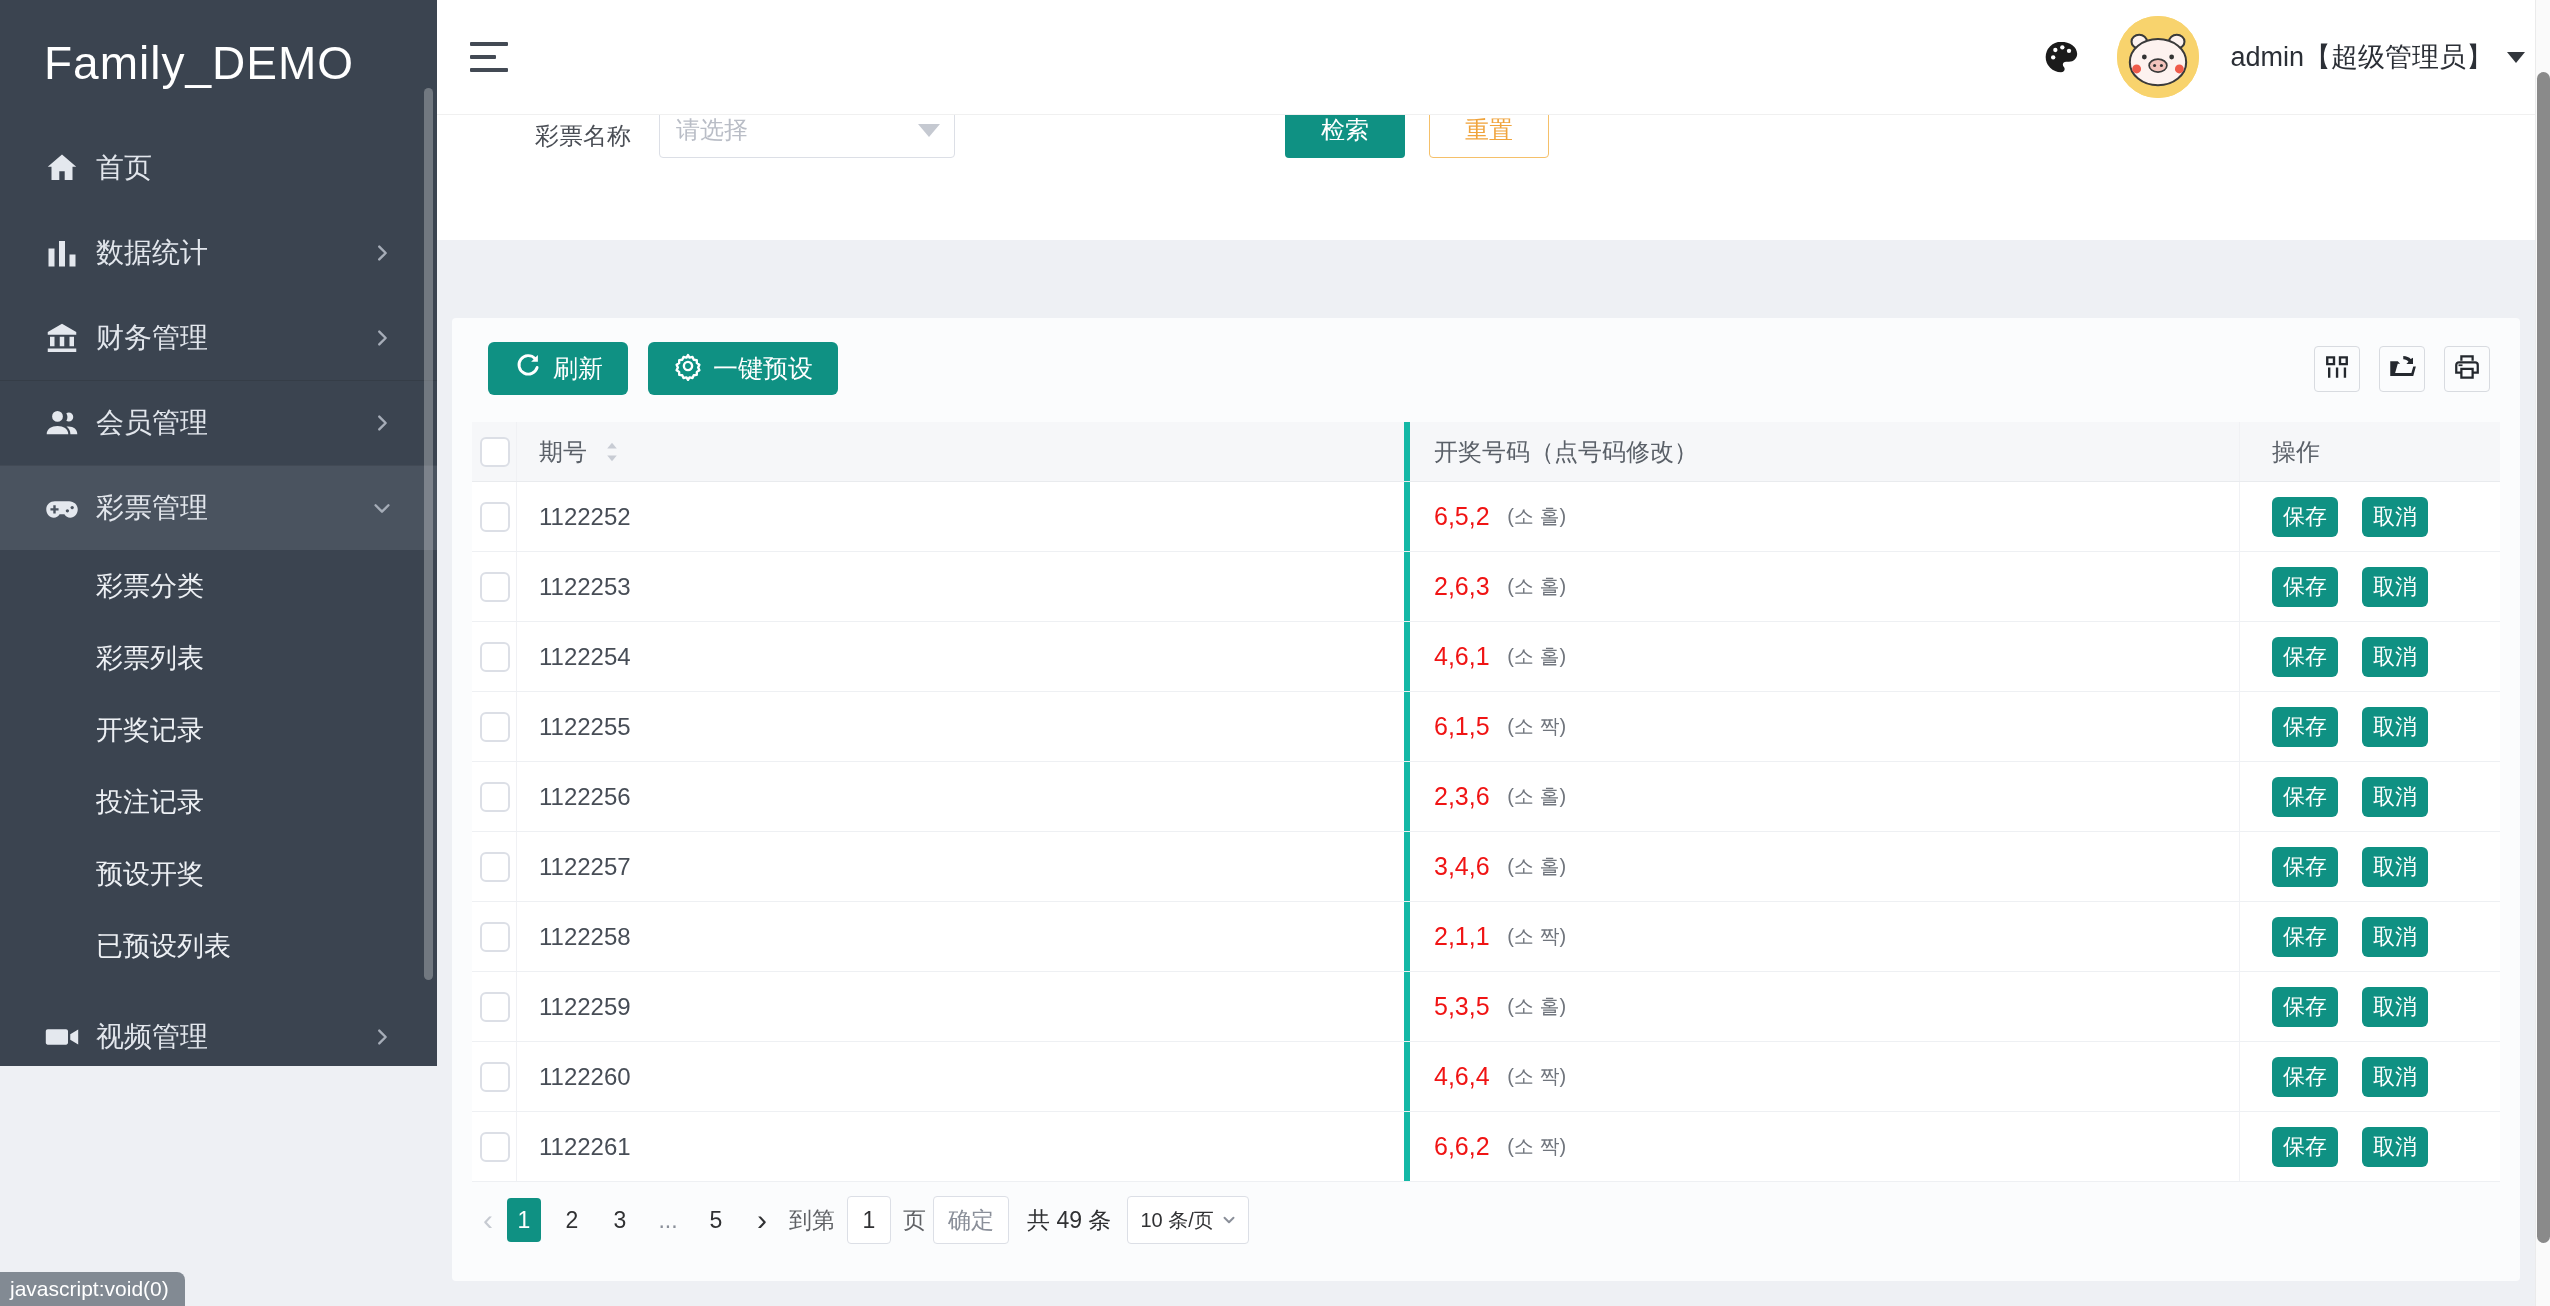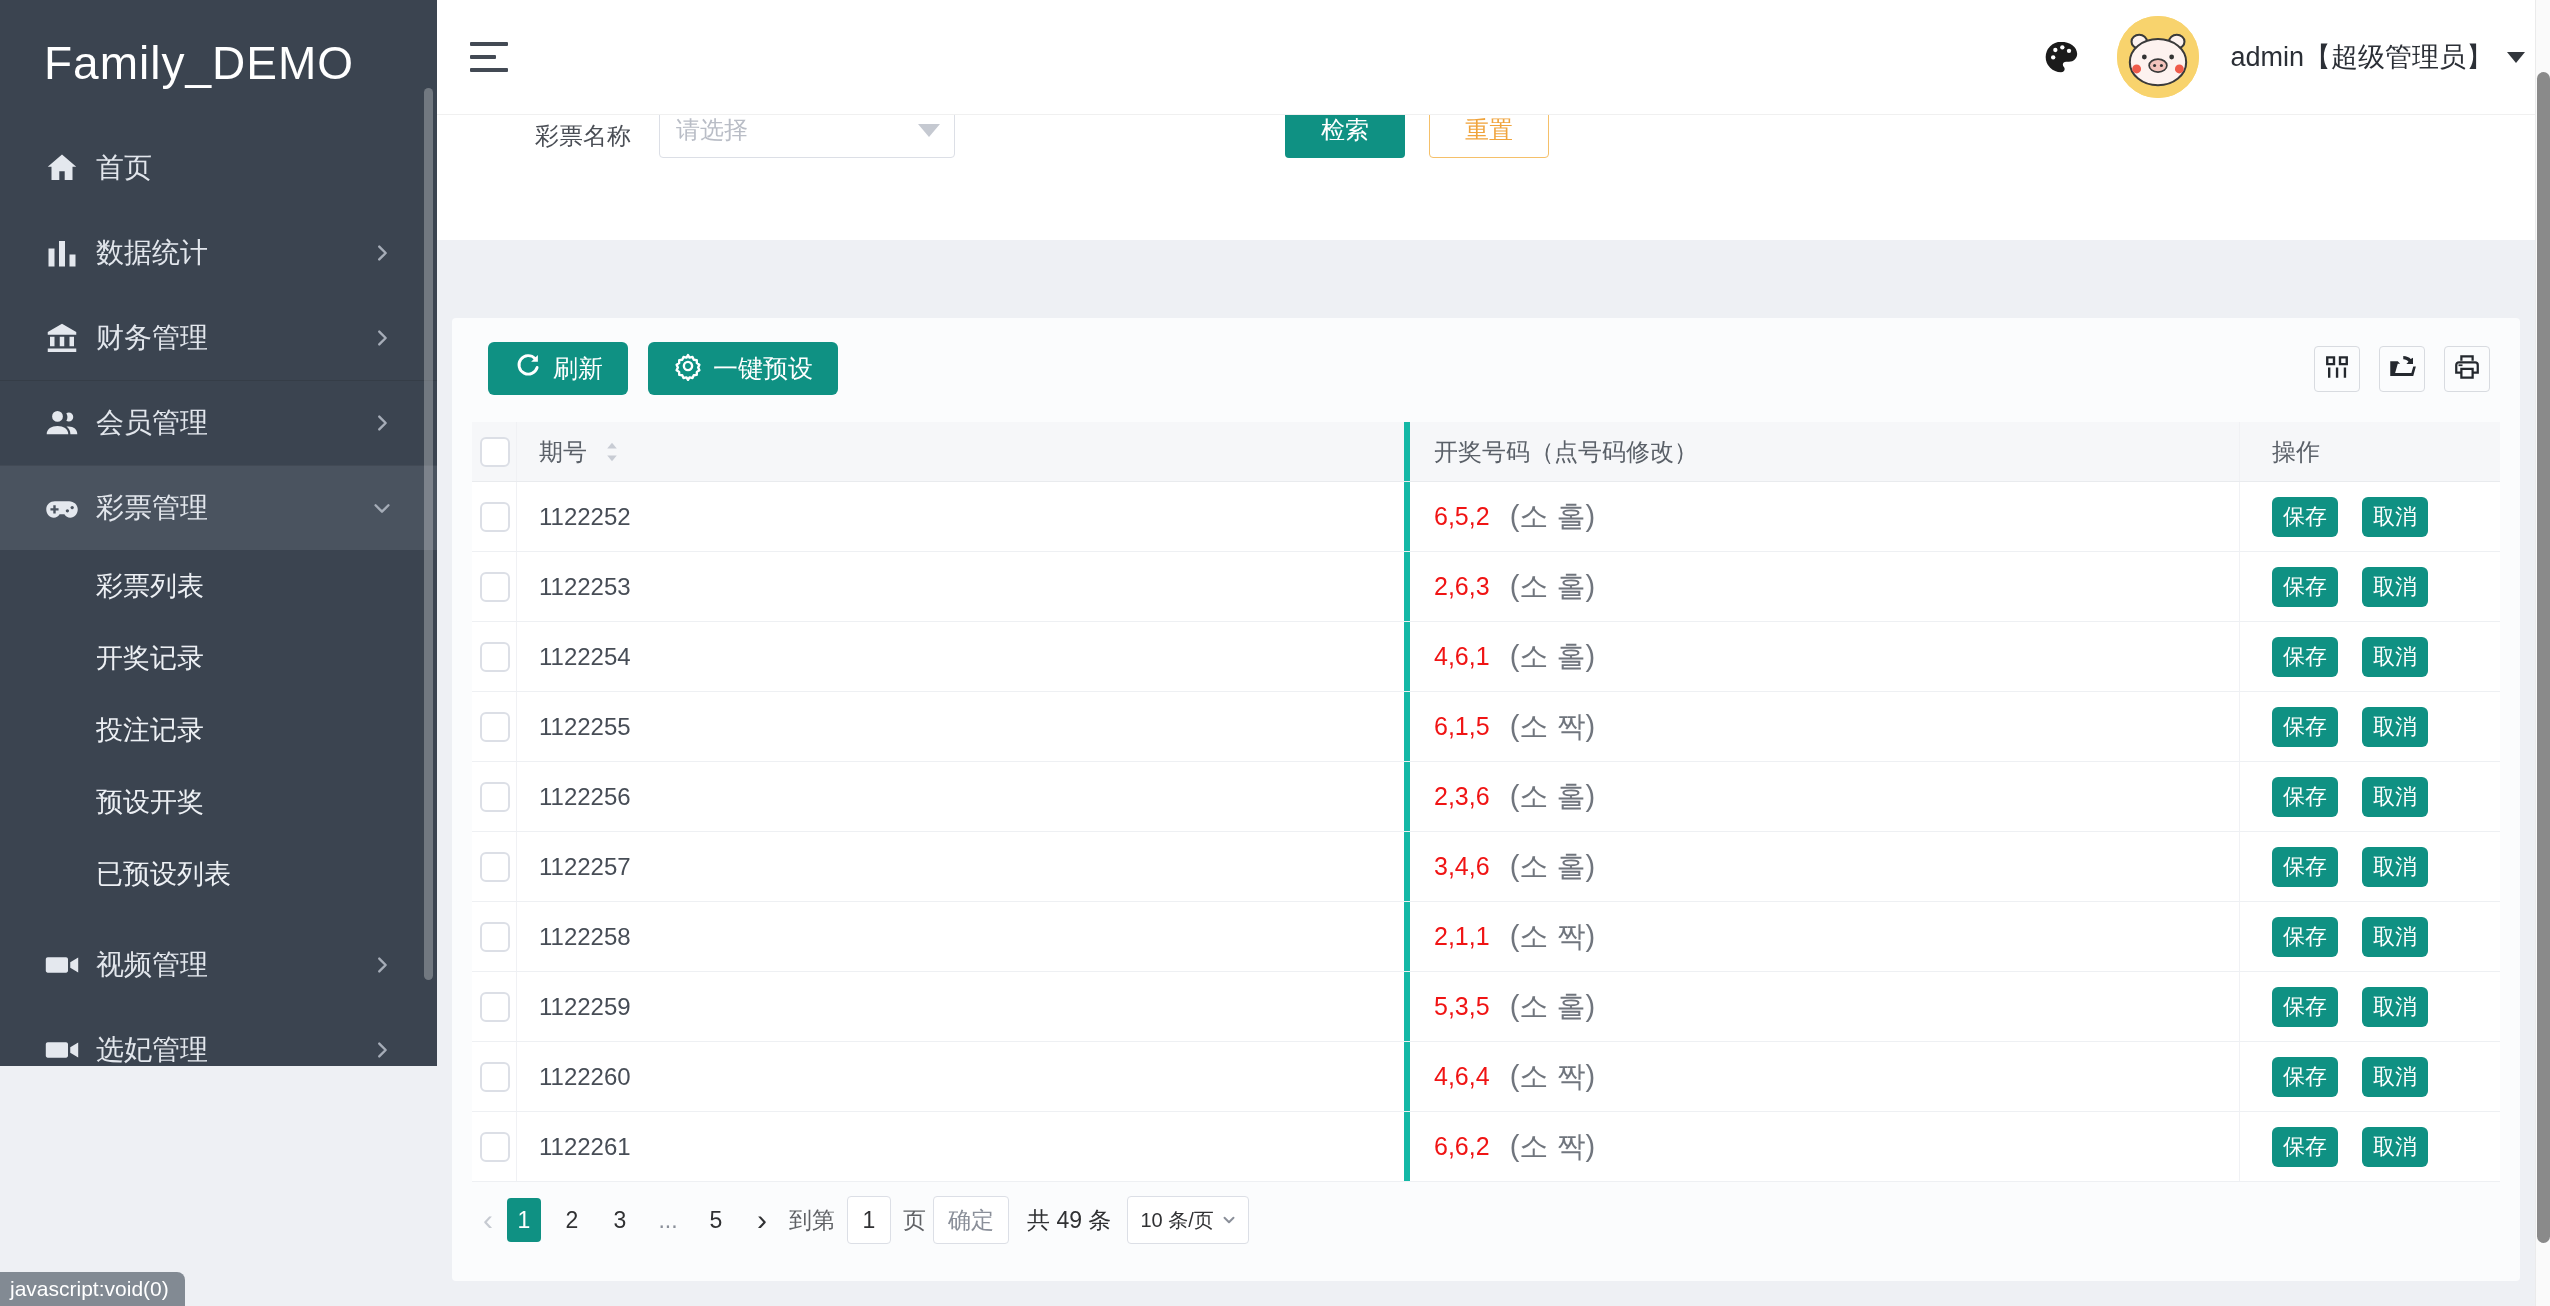--- a/index.html
+++ b/index.html
@@ -67,21 +67,21 @@
   .cell { display:flex; align-items:center; }
   .c-check { padding-left:8px; border-right:1px solid #f0f1f4; }
   .c-issue { padding-left:22px; border-right:6px solid #14b8a6; color:#474d56; font-size:24px; }
   .c-num { padding-left:24px; border-right:1px solid #f0f1f4; }
   .c-act { padding-left:32px; }
   .trow { background:#ffffff; height:70px; border-bottom:1px solid #eef0f3; }
   .checkbox { width:30px; height:30px; border:2px solid #dcdfe6; border-radius:6px; background:#fff; cursor:pointer; }
   .sort { width:26px; height:26px; margin-left:12px; }
   .sort svg { width:26px; height:26px; display:block; }
   .num { color:var(--red); font-size:25px; cursor:pointer; }
-  .attr { color:#70757d; font-size:29px; margin-left:12px; }
+  .attr { color:#70757d; font-size:20px; margin-left:12px; }
   .btn-mini { width:66px; height:40px; background:var(--teal); color:#fff; border:none; border-radius:6px; font-size:22px; cursor:pointer; font-family:inherit; }
   .btn-mini + .btn-mini { margin-left:24px; }
 
   
   .pagination { display:flex; align-items:center; margin:15px 0 0 31px; height:46px; font-size:23px; color:#303133; }
   .pg-prev { color:#c6cad1; font-size:30px; margin-right:14px; cursor:default; }
   .pg-next { color:#303133; font-size:30px; margin:0 10px 0 10px; cursor:pointer; }
   .pg-page { min-width:34px; height:44px; border-radius:4px; display:flex; align-items:center; justify-content:center; padding:0 6px; margin-right:14px; cursor:pointer; background:transparent; border:none; font-size:23px; font-family:inherit; color:#303133; }
   .pg-page.active { background:var(--teal); color:#fff; }
   .pg-page.dots { color:#8a8f99; cursor:default; }
@@ -161,20 +161,23 @@
           </svg>
         </span>
     <span class="nav-label">彩票管理</span>
     <span class="nav-chevron down">
           <svg viewBox="0 0 24 24">
             <path fill="none" stroke="currentColor" stroke-width="2.6" stroke-linecap="round" stroke-linejoin="round" d="M9 5l7 7-7 7"></path>
           </svg>
         </span>
   </div>
       <div class="submenu">
+        <div class="sub-item">
+    <span class="sub-label">彩票分类</span>
+  </div>
         <div class="sub-item">
     <span class="sub-label">彩票列表</span>
   </div>
         <div class="sub-item">
     <span class="sub-label">开奖记录</span>
   </div>
         <div class="sub-item">
     <span class="sub-label">投注记录</span>
   </div>
         <div class="sub-item">

